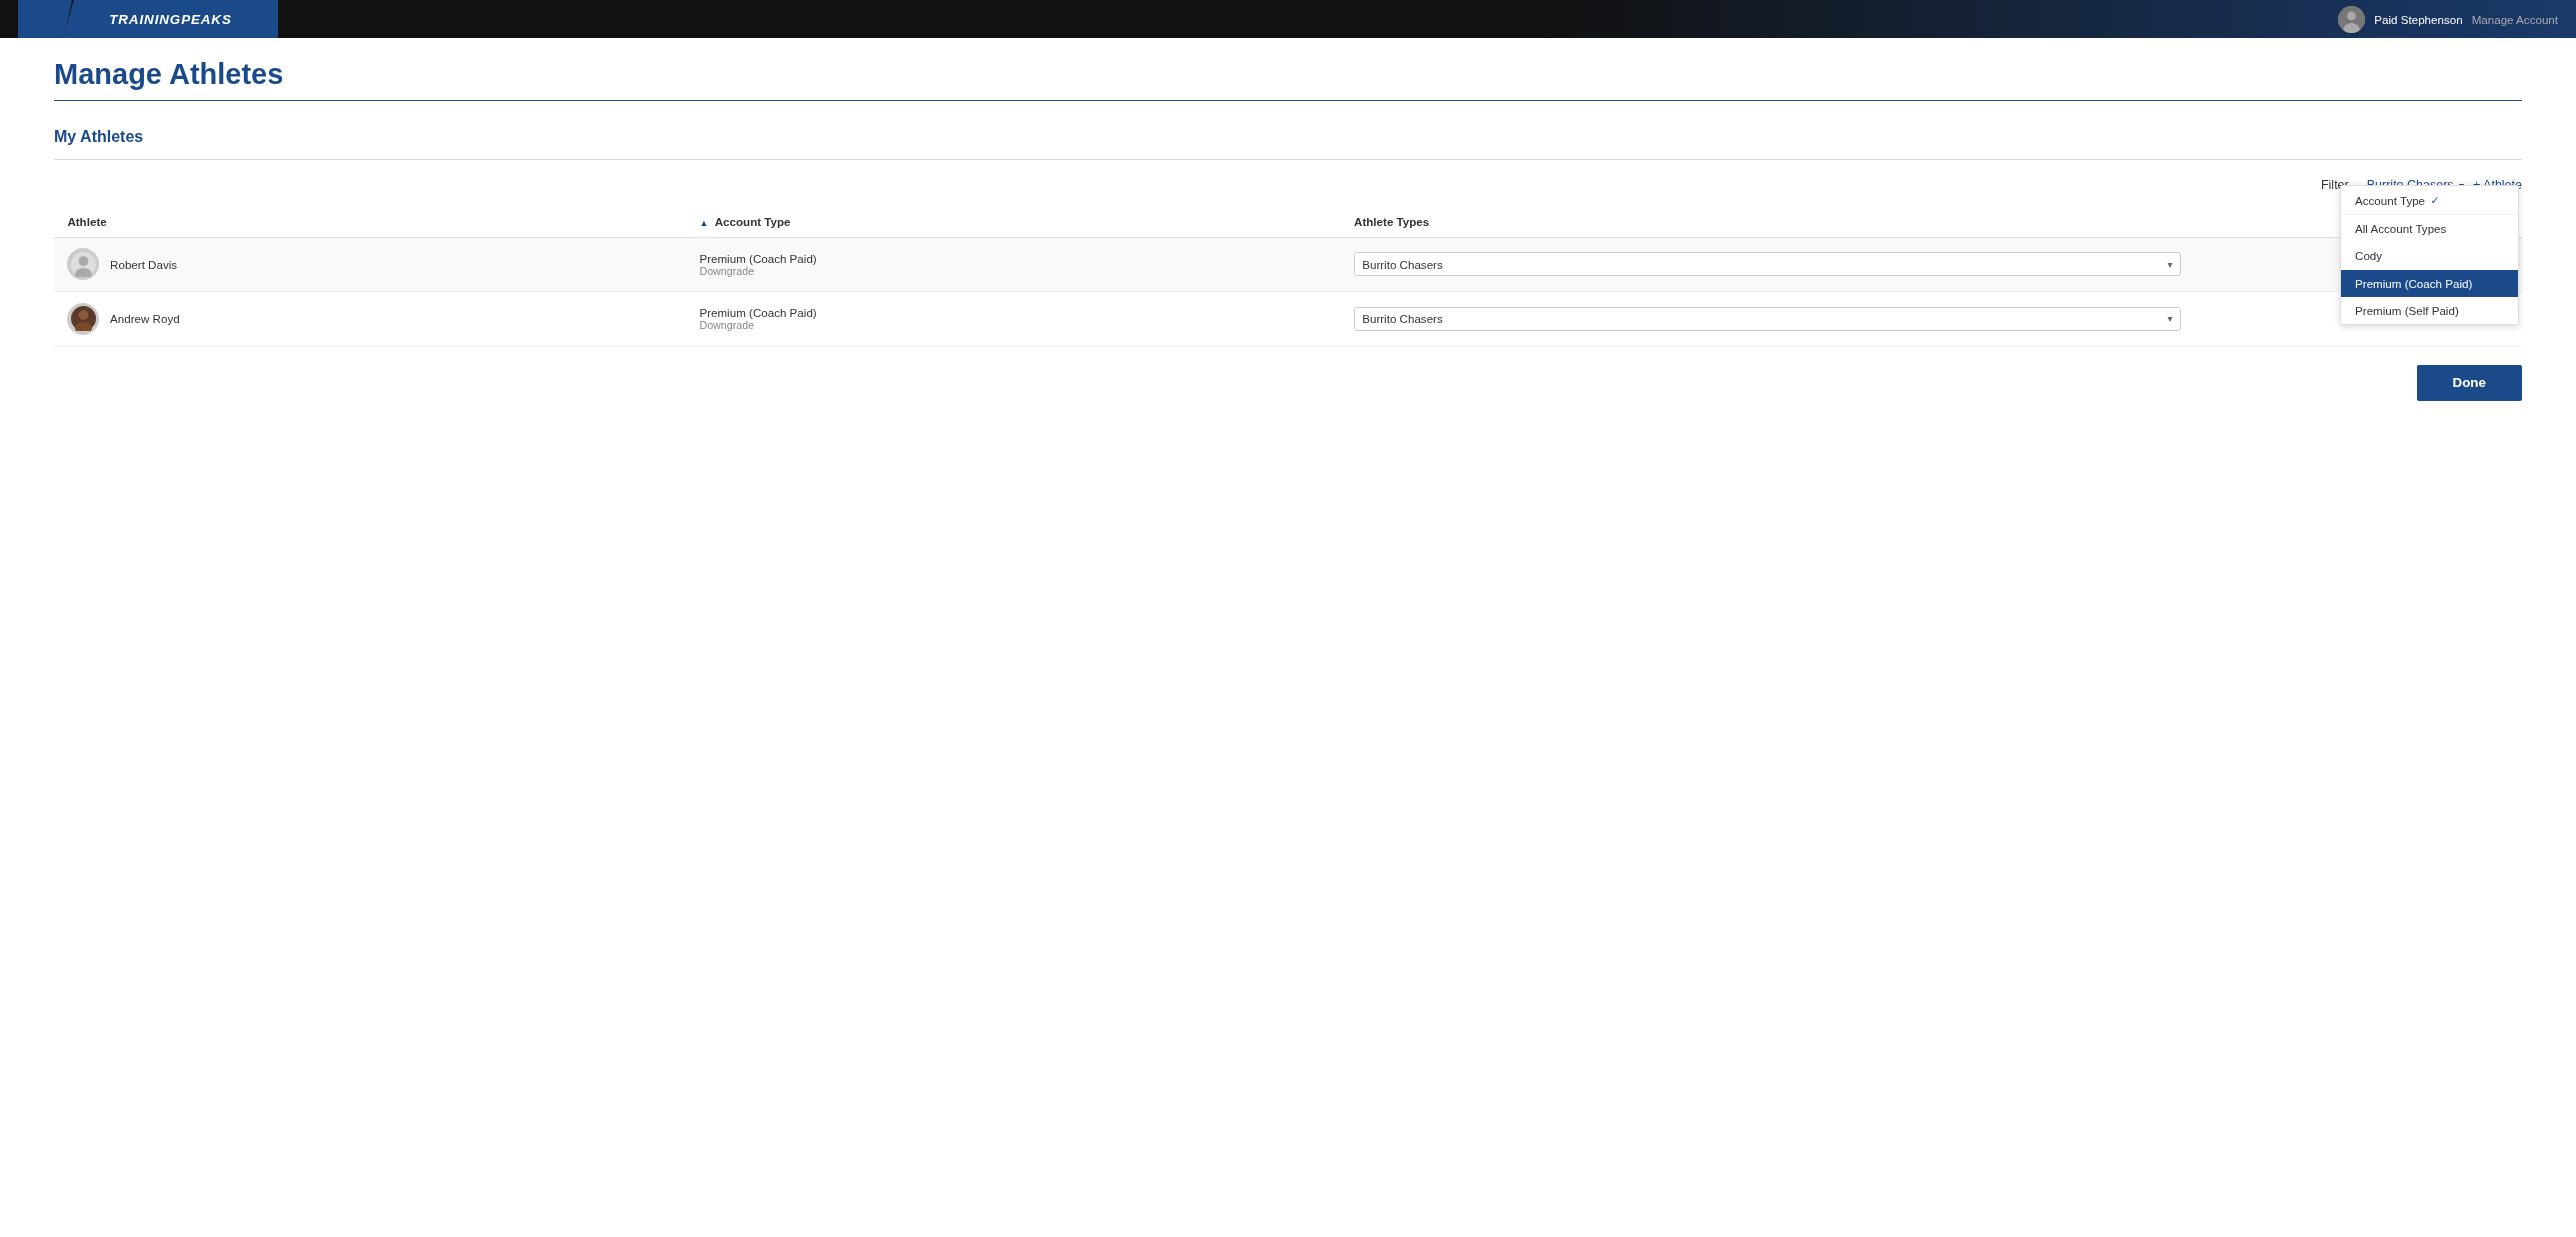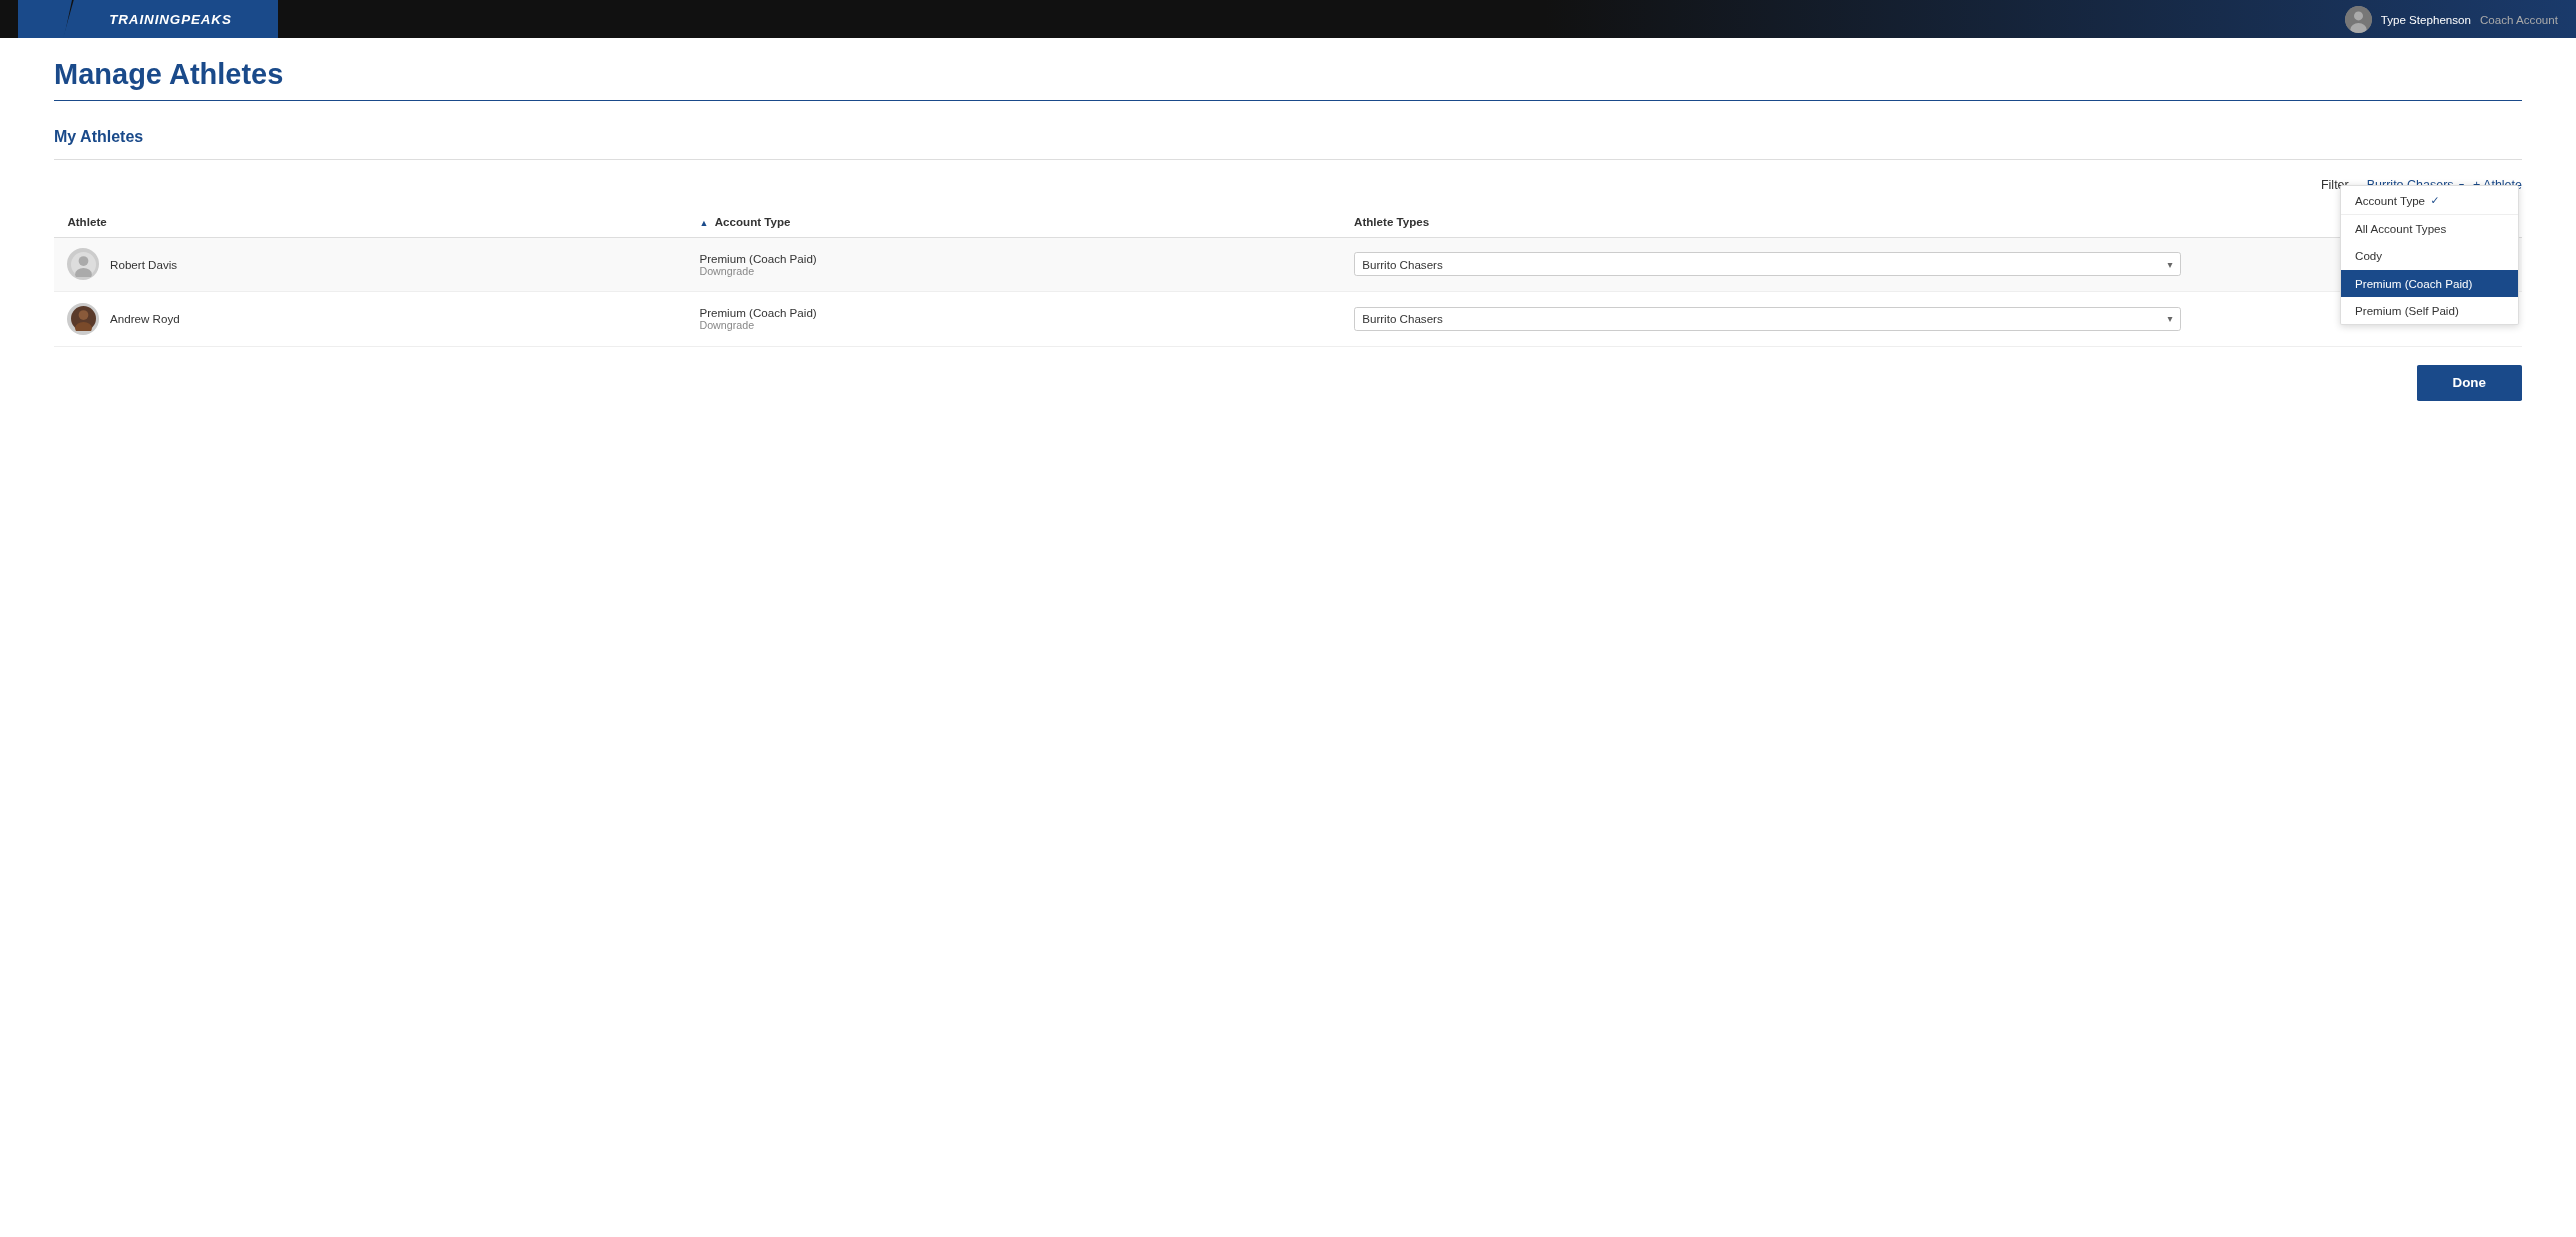--- a/index.html
+++ b/index.html
@@ -314,22 +314,22 @@
     </div>
   </div>
   <div class="header-user">
     <div class="avatar-circle">
       <svg viewBox="0 0 30 30" width="27" height="27">
         <circle cx="15" cy="15" r="15" fill="#777"></circle>
         <circle cx="15" cy="11" r="5" fill="#aaa"></circle>
         <ellipse cx="15" cy="26" rx="9" ry="7" fill="#aaa"></ellipse>
       </svg>
     </div>
-    <span class="user-name">Type Stephenson</span>
-    <span class="coach-account">Coach Account</span>
+    <span class="user-name">Paid Stephenson</span>
+    <span class="coach-account">Manage Account</span>
   </div>
 </header>
 
 <main class="main-content">
 
   <h1 class="page-title">Manage Athletes</h1>
   <hr class="title-underline">
 
   <h2 class="section-title">My Athletes</h2>
   <hr class="section-underline">

